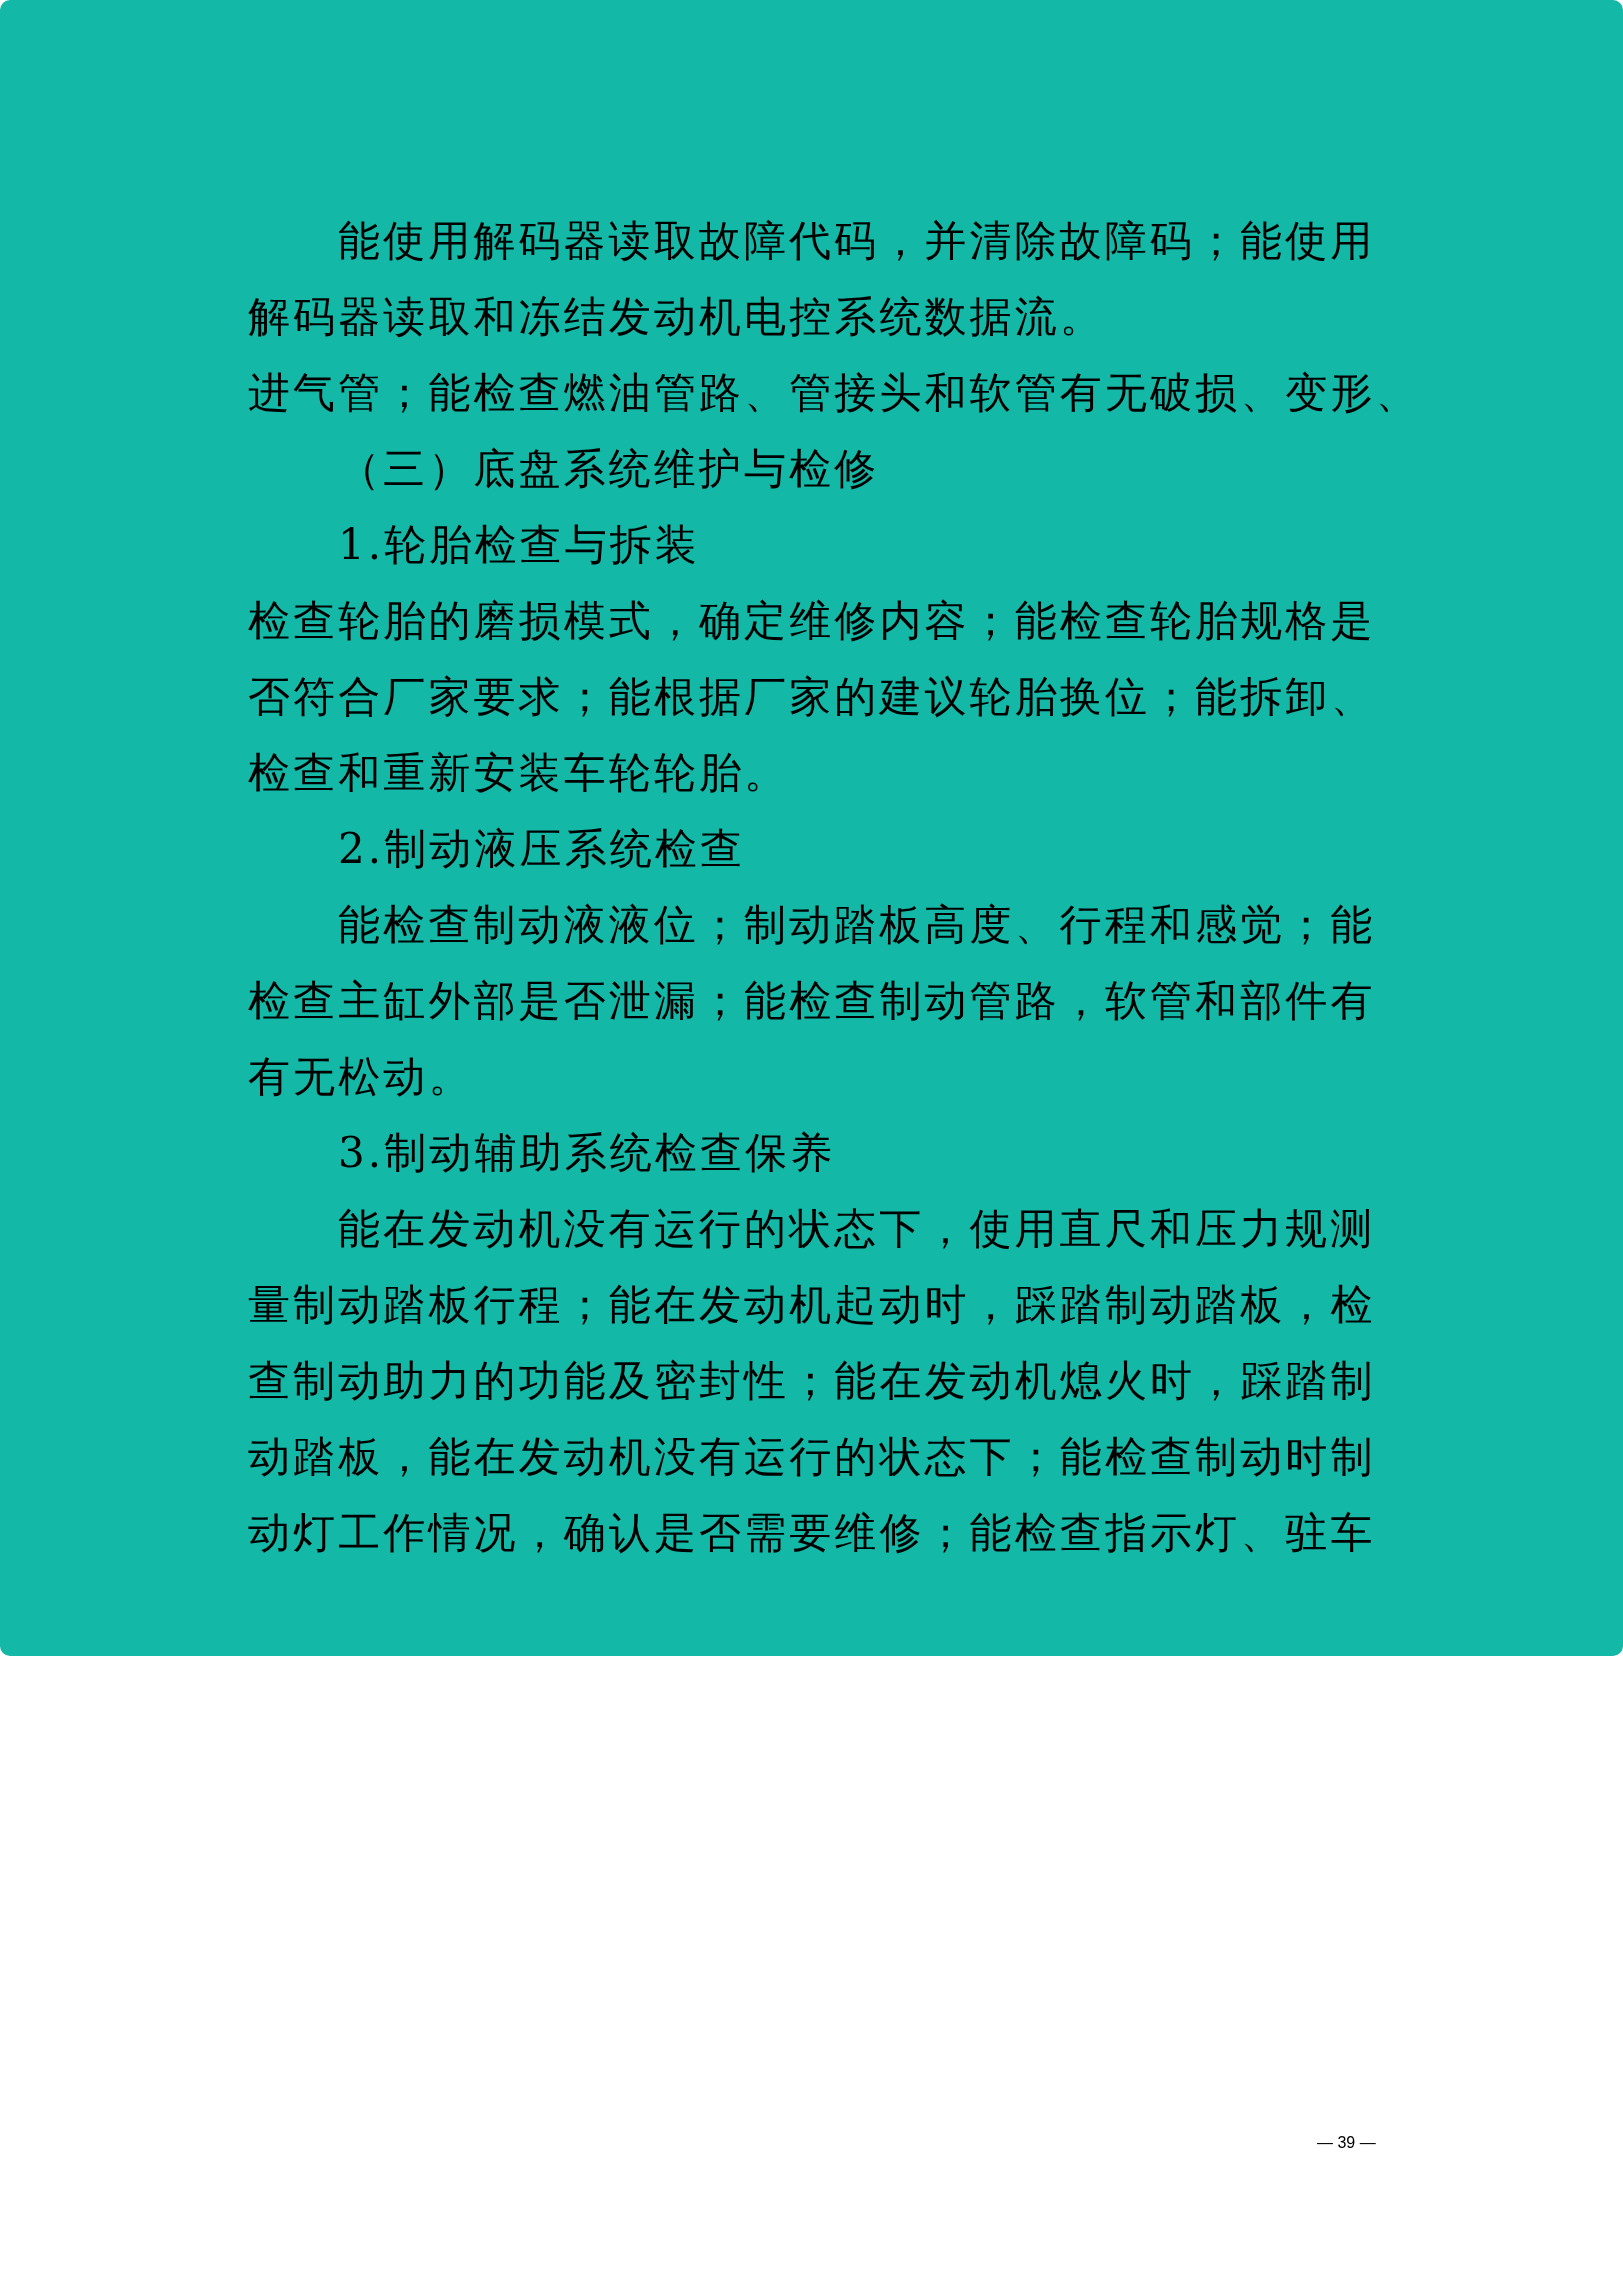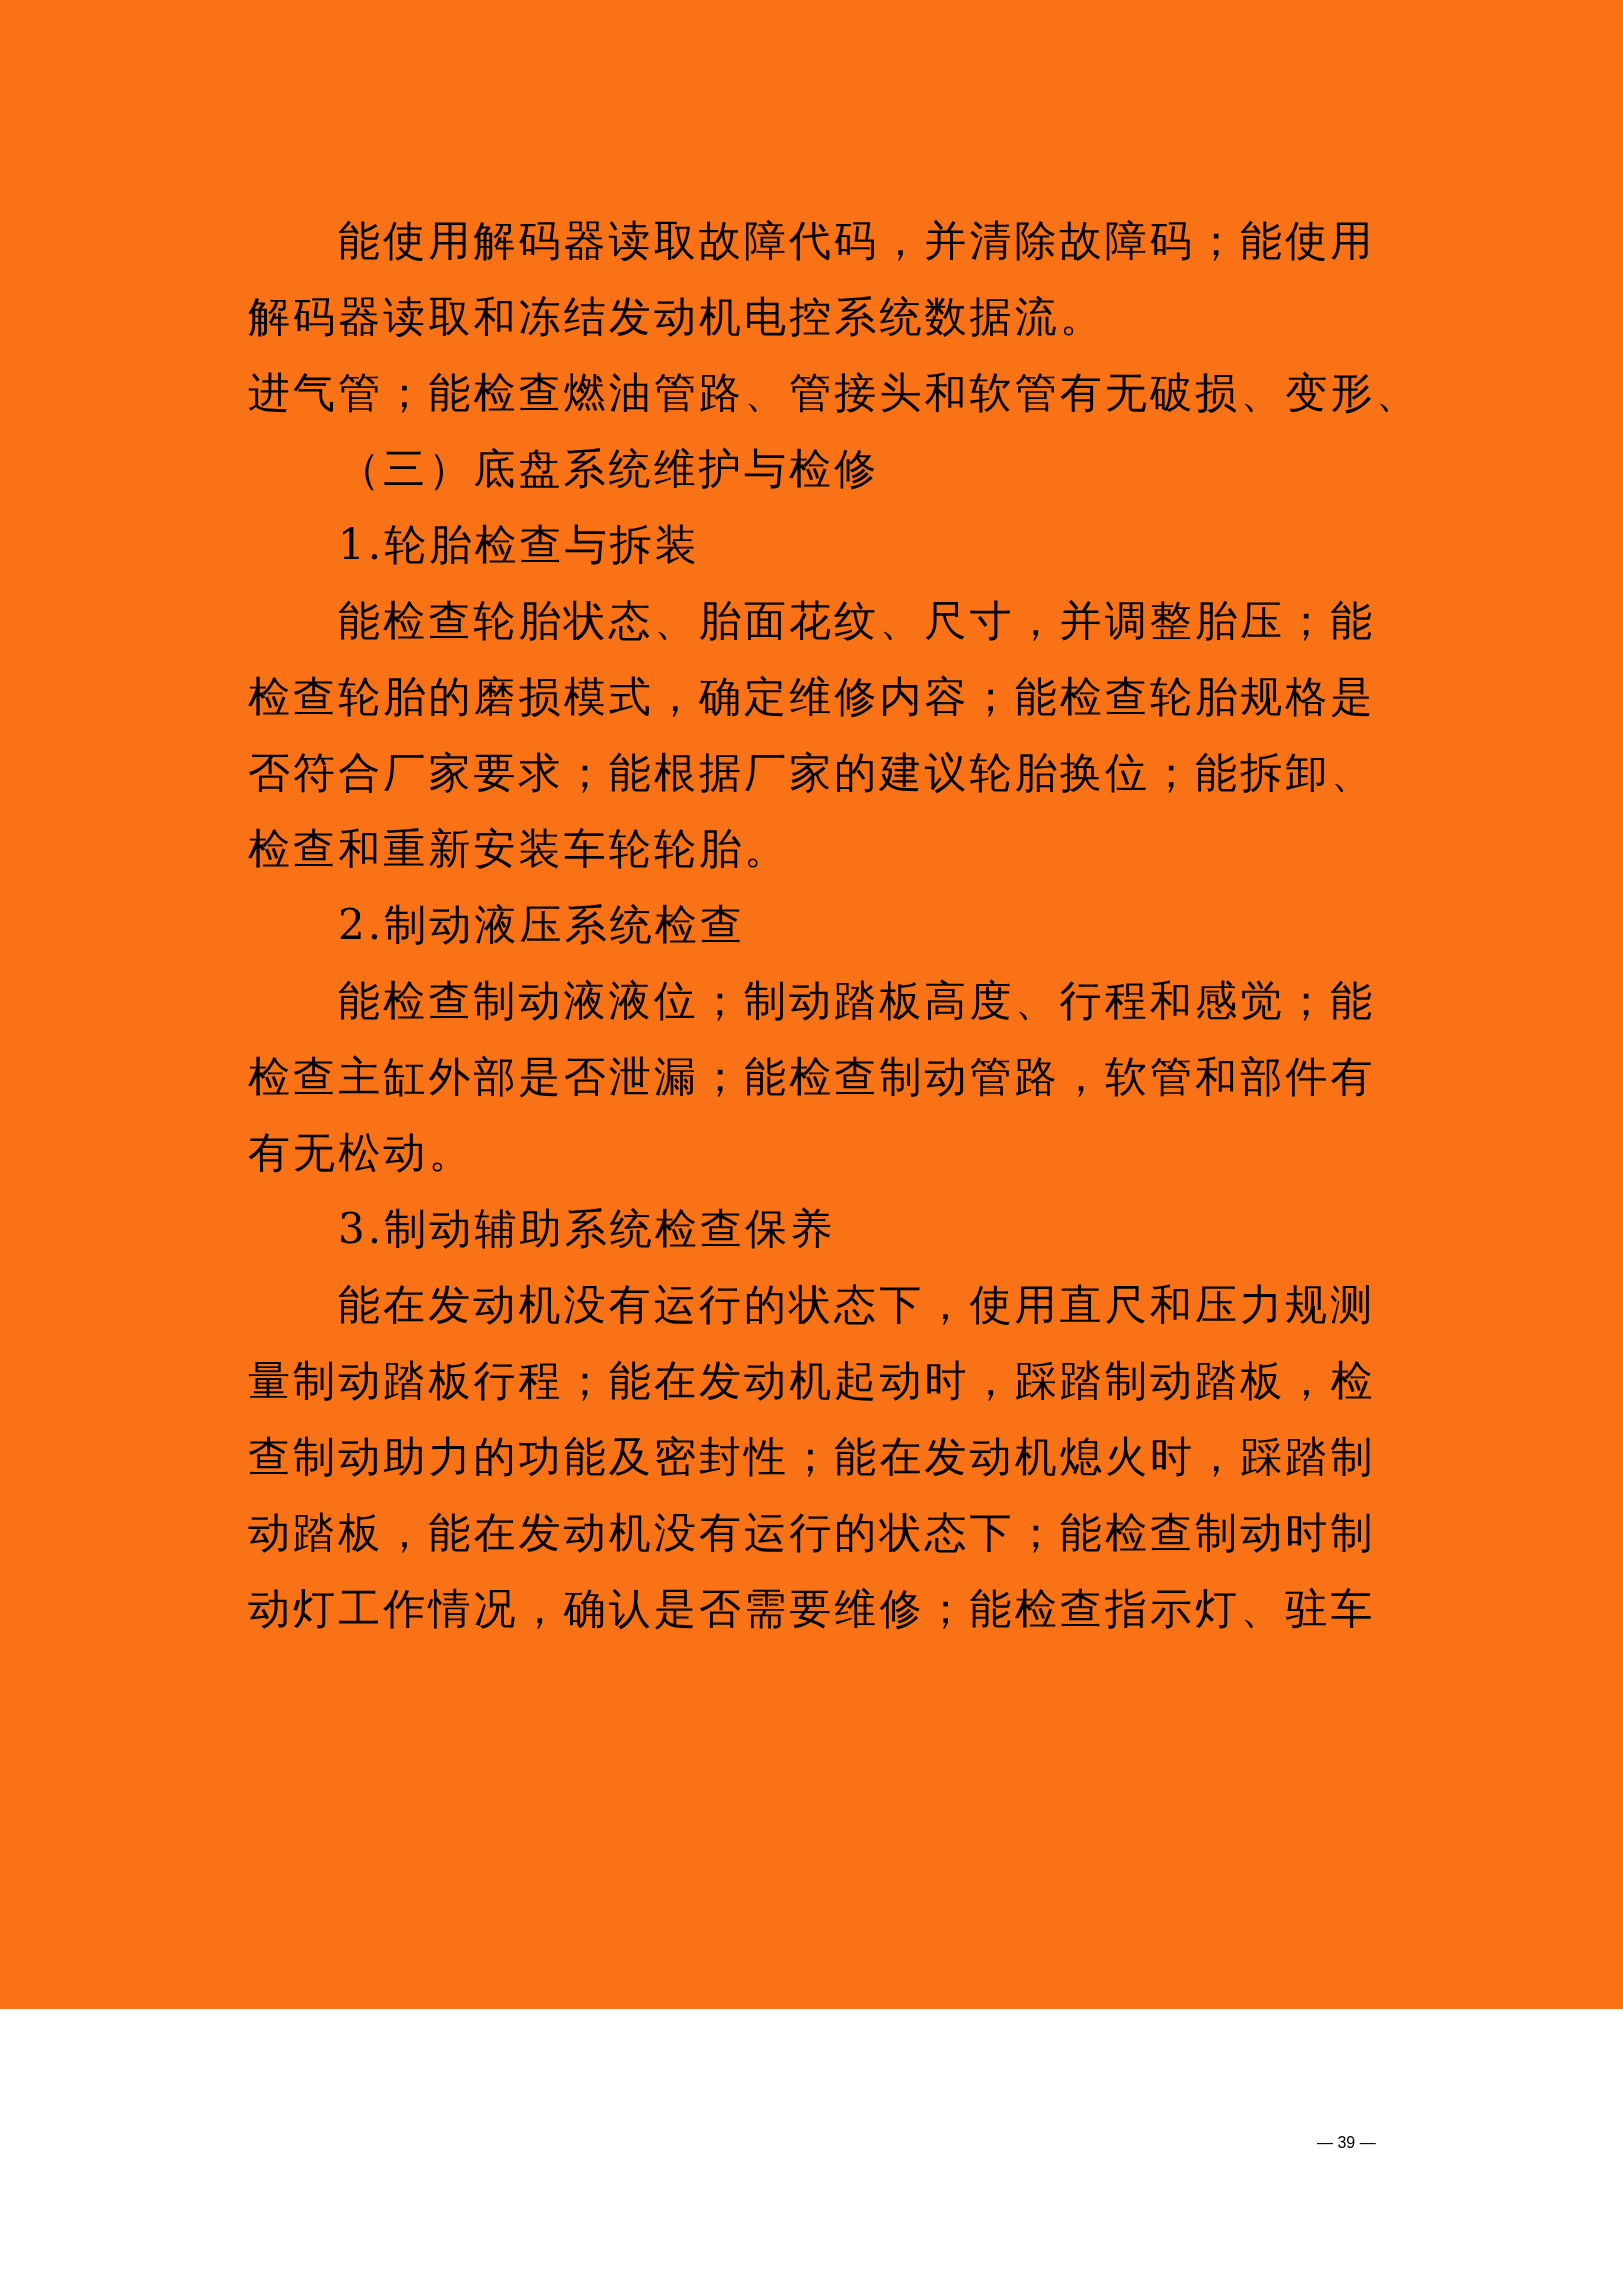--- a/index.html
+++ b/index.html
@@ -11,22 +11,23 @@
       width: 1623px;
       height: 2295px;
       position: relative;
       overflow: hidden;
     }
     .page {
       position: absolute;
       left: 0;
       top: 0;
       width: 1623px;
-      height: 2009px;
-      background: #f97316;
+      height: 1656px;
+      background: #14b8a6;
+      border-radius: 10px;
     }
     .body-text {
       position: absolute;
       left: 248px;
       top: 203px;
       width: 1084px;
       font-family: "DejaVu Serif", "Liberation Serif", serif;
       font-size: 42px;
       line-height: 76px;
       letter-spacing: 3.1px;
@@ -55,21 +56,20 @@
 </head>
 <body>
 
 <div class="page">
   <div class="body-text">
     <span class="line indent">能使用解码器读取故障代码，并清除故障码；能使用</span>
     <span class="line">解码器读取和冻结发动机电控系统数据流。</span>
     <span class="line">进气管；能检查燃油管路、管接头和软管有无破损、变形、</span>
     <span class="line indent">（三）底盘系统维护与检修</span>
     <span class="line indent">1.轮胎检查与拆装</span>
-    <span class="line indent">能检查轮胎状态、胎面花纹、尺寸，并调整胎压；能</span>
     <span class="line">检查轮胎的磨损模式，确定维修内容；能检查轮胎规格是</span>
     <span class="line">否符合厂家要求；能根据厂家的建议轮胎换位；能拆卸、</span>
     <span class="line">检查和重新安装车轮轮胎。</span>
     <span class="line indent">2.制动液压系统检查</span>
     <span class="line indent">能检查制动液液位；制动踏板高度、行程和感觉；能</span>
     <span class="line">检查主缸外部是否泄漏；能检查制动管路，软管和部件有</span>
     <span class="line">有无松动。</span>
     <span class="line indent">3.制动辅助系统检查保养</span>
     <span class="line indent">能在发动机没有运行的状态下，使用直尺和压力规测</span>
     <span class="line">量制动踏板行程；能在发动机起动时，踩踏制动踏板，检</span>

